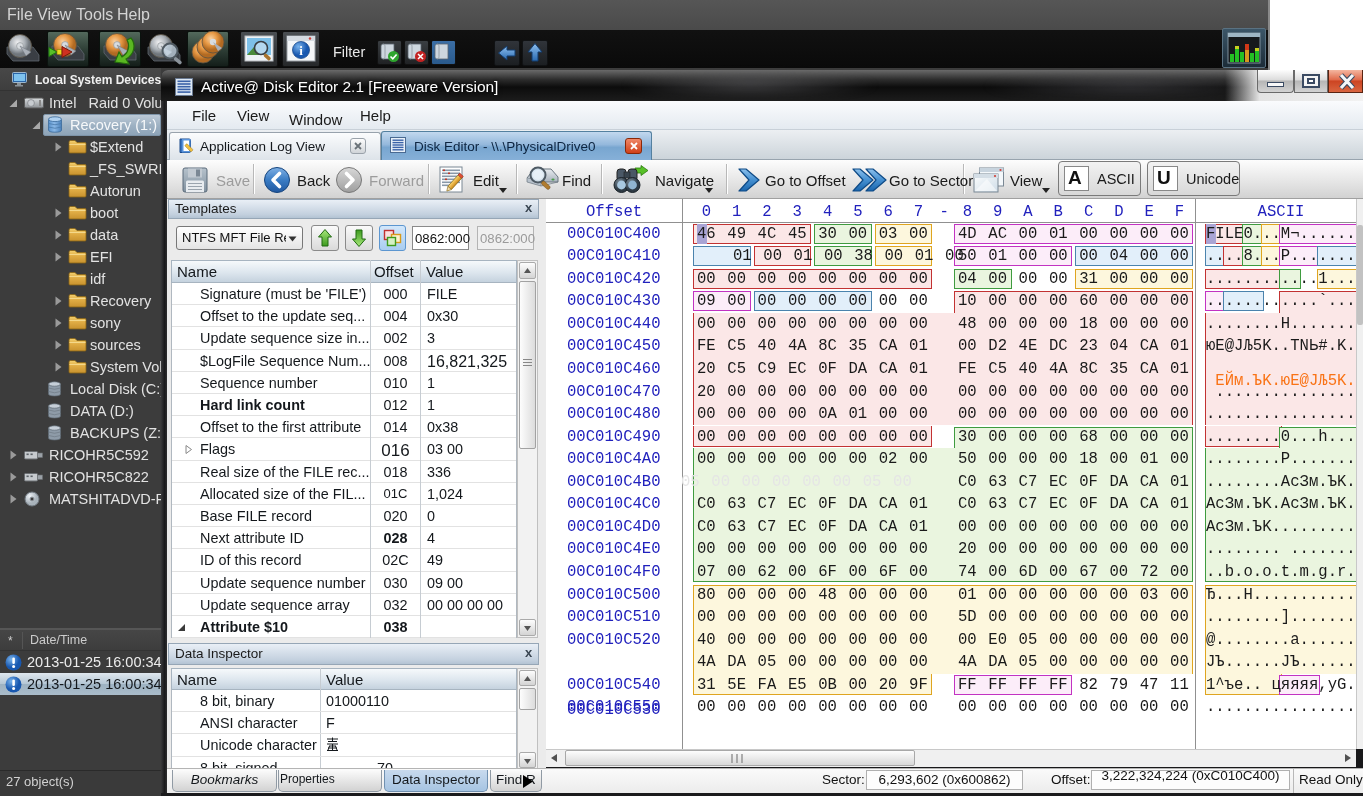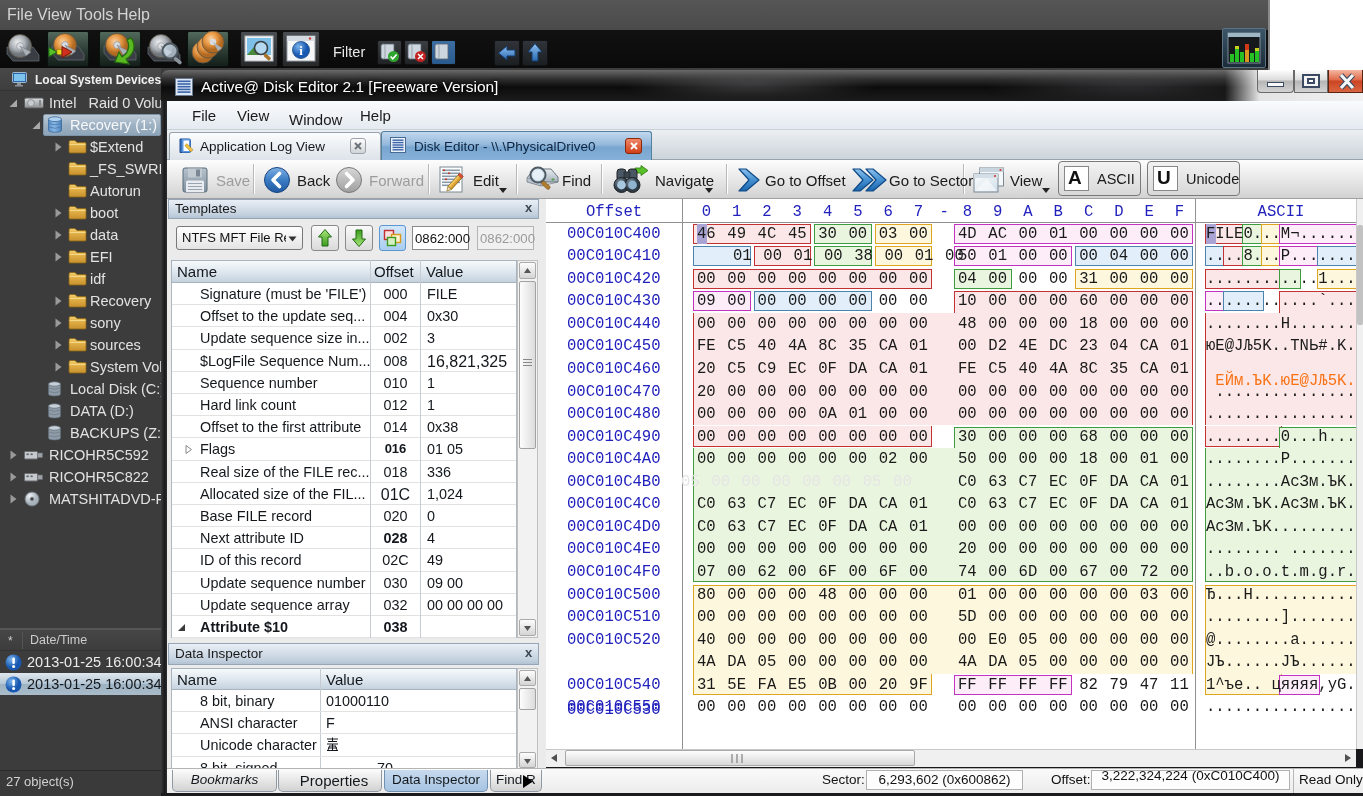--- a/index.html
+++ b/index.html
@@ -628,41 +628,41 @@
 <div class="ab" style="left:427px;top:330.4px;font-size:14.4px;color:#14181c;white-space:nowrap;">3</div>
 <div class="ab" style="left:172px;top:370.8px;width:344px;height:1px;background:#e2e2e2;"></div>
 <div class="ab" style="left:200px;top:352.6px;width:171px;font-size:14.4px;font-weight:normal;color:#14181c;white-space:nowrap;overflow:hidden;">$LogFile Sequence Num...</div>
 <div class="ab" style="left:371px;top:352.6px;width:49px;font-size:14.4px;font-weight:normal;color:#14181c;text-align:center;">008</div>
 <div class="ab" style="left:427px;top:352.6px;font-size:16px;color:#14181c;white-space:nowrap;">16,821,325</div>
 <div class="ab" style="left:172px;top:393.0px;width:344px;height:1px;background:#e2e2e2;"></div>
 <div class="ab" style="left:200px;top:374.8px;width:171px;font-size:14.4px;font-weight:normal;color:#14181c;white-space:nowrap;overflow:hidden;">Sequence number</div>
 <div class="ab" style="left:371px;top:374.8px;width:49px;font-size:14.4px;font-weight:normal;color:#14181c;text-align:center;">010</div>
 <div class="ab" style="left:427px;top:374.8px;font-size:14.4px;color:#14181c;white-space:nowrap;">1</div>
 <div class="ab" style="left:172px;top:415.2px;width:344px;height:1px;background:#e2e2e2;"></div>
-<div class="ab" style="left:200px;top:397.0px;width:171px;font-size:14.4px;font-weight:normal;color:#14181c;white-space:nowrap;overflow:hidden;">Hard link count</div>
+<div class="ab" style="left:200px;top:397.0px;width:171px;font-size:14.4px;font-weight:bold;color:#14181c;white-space:nowrap;overflow:hidden;">Hard link count</div>
 <div class="ab" style="left:371px;top:397.0px;width:49px;font-size:14.4px;font-weight:normal;color:#14181c;text-align:center;">012</div>
 <div class="ab" style="left:427px;top:397.0px;font-size:14.4px;color:#14181c;white-space:nowrap;">1</div>
 <div class="ab" style="left:172px;top:437.4px;width:344px;height:1px;background:#e2e2e2;"></div>
 <div class="ab" style="left:200px;top:419.2px;width:171px;font-size:14.4px;font-weight:normal;color:#14181c;white-space:nowrap;overflow:hidden;">Offset to the first attribute</div>
 <div class="ab" style="left:371px;top:419.2px;width:49px;font-size:14.4px;font-weight:normal;color:#14181c;text-align:center;">014</div>
 <div class="ab" style="left:427px;top:419.2px;font-size:14.4px;color:#14181c;white-space:nowrap;">0x38</div>
 <div class="ab" style="left:172px;top:459.6px;width:344px;height:1px;background:#e2e2e2;"></div>
 <div class="ab" style="left:200px;top:441.4px;width:171px;font-size:14.4px;font-weight:normal;color:#14181c;white-space:nowrap;overflow:hidden;">Flags</div>
-<div class="ab" style="left:371px;top:441.4px;width:49px;font-size:13px;font-weight:bold;color:#14181c;text-align:center;">016</div>
-<div class="ab" style="left:427px;top:441.4px;font-size:14.4px;color:#14181c;white-space:nowrap;">01 05</div>
+<div class="ab" style="left:371px;top:441.4px;width:49px;font-size:17px;font-weight:normal;color:#14181c;text-align:center;">016</div>
+<div class="ab" style="left:427px;top:441.4px;font-size:14.4px;color:#14181c;white-space:nowrap;">03 00</div>
 <svg class="ab" style="left:183px;top:444.4px" width="11" height="11" viewBox="0 0 11 11">
     <path d="M3 1.5 L8.5 5.5 L3 9.5 Z" fill="#fff" stroke="#888" stroke-width="1"></path>
   </svg>
 <div class="ab" style="left:172px;top:481.8px;width:344px;height:1px;background:#e2e2e2;"></div>
 <div class="ab" style="left:200px;top:463.6px;width:171px;font-size:14.4px;font-weight:normal;color:#14181c;white-space:nowrap;overflow:hidden;">Real size of the FILE rec...</div>
 <div class="ab" style="left:371px;top:463.6px;width:49px;font-size:14.4px;font-weight:normal;color:#14181c;text-align:center;">018</div>
 <div class="ab" style="left:427px;top:463.6px;font-size:14.4px;color:#14181c;white-space:nowrap;">336</div>
 <div class="ab" style="left:172px;top:504.0px;width:344px;height:1px;background:#e2e2e2;"></div>
 <div class="ab" style="left:200px;top:485.8px;width:171px;font-size:14.4px;font-weight:normal;color:#14181c;white-space:nowrap;overflow:hidden;">Allocated size of the FIL...</div>
-<div class="ab" style="left:371px;top:485.8px;width:49px;font-size:16px;font-weight:normal;color:#14181c;text-align:center;">01C</div>
+<div class="ab" style="left:371px;top:485.8px;width:49px;font-size:13px;font-weight:normal;color:#14181c;text-align:center;">01C</div>
 <div class="ab" style="left:427px;top:485.8px;font-size:14.4px;color:#14181c;white-space:nowrap;">1,024</div>
 <div class="ab" style="left:172px;top:526.2px;width:344px;height:1px;background:#e2e2e2;"></div>
 <div class="ab" style="left:200px;top:508.0px;width:171px;font-size:14.4px;font-weight:normal;color:#14181c;white-space:nowrap;overflow:hidden;">Base FILE record</div>
 <div class="ab" style="left:371px;top:508.0px;width:49px;font-size:14.4px;font-weight:normal;color:#14181c;text-align:center;">020</div>
 <div class="ab" style="left:427px;top:508.0px;font-size:14.4px;color:#14181c;white-space:nowrap;">0</div>
 <div class="ab" style="left:172px;top:548.4px;width:344px;height:1px;background:#e2e2e2;"></div>
 <div class="ab" style="left:200px;top:530.2px;width:171px;font-size:14.4px;font-weight:normal;color:#14181c;white-space:nowrap;overflow:hidden;">Next attribute ID</div>
 <div class="ab" style="left:371px;top:530.2px;width:49px;font-size:14.4px;font-weight:bold;color:#14181c;text-align:center;">028</div>
 <div class="ab" style="left:427px;top:530.2px;font-size:14.4px;color:#14181c;white-space:nowrap;">4</div>
 <div class="ab" style="left:172px;top:570.6px;width:344px;height:1px;background:#e2e2e2;"></div>
@@ -729,21 +729,21 @@
     <path d="M4.5 1 L8 6 L1 6 Z" fill="#555"></path>
   </svg>
 <div class="ab" style="left:519px;top:688px;width:17px;height:22px;background:linear-gradient(90deg,#fdfdfd,#dcdcdc);border:1px solid #a2a2a2;border-radius:2px;box-sizing:border-box"></div>
 <div class="ab" style="left:519px;top:752px;width:17px;height:16px;background:linear-gradient(#fdfdfd,#d4d4d4);border:1px solid #aaa;border-radius:2px;box-sizing:border-box"></div>
 <svg class="ab" style="left:523px;top:758px" width="9" height="7" viewBox="0 0 9 7">
     <path d="M1 1 L8 1 L4.5 6 Z" fill="#555"></path>
   </svg>
 <div class="ab" style="left:172px;top:770px;width:105px;height:22px;background:linear-gradient(#fbfbfb,#d2d2d2);border:1px solid #909aa4;border-top:none;border-radius:0 0 5px 5px;box-sizing:border-box;overflow:hidden;z-index:6"></div>
 <div class="ab" style="left:174px;top:772px;width:101px;text-align:center;font-size:13.5px;color:#14181c;white-space:nowrap;overflow:hidden;z-index:7;font-style:italic;">Bookmarks</div>
 <div class="ab" style="left:278px;top:770px;width:104px;height:22px;background:linear-gradient(#fbfbfb,#d2d2d2);border:1px solid #909aa4;border-top:none;border-radius:0 0 5px 5px;box-sizing:border-box;overflow:hidden;z-index:6"></div>
-<div class="ab" style="left:280px;top:772px;width:108px;text-align:center;font-size:15px;color:#14181c;white-space:nowrap;overflow:hidden;z-index:7;">Properties</div>
+<div class="ab" style="left:280px;top:772px;width:108px;text-align:left;font-size:12px;color:#14181c;white-space:nowrap;overflow:hidden;z-index:7;">Properties</div>
 <div class="ab" style="left:384px;top:770px;width:104px;height:22px;background:linear-gradient(#c8daee,#a6c4e2);border:1px solid #7090b0;border-top:none;border-radius:0 0 5px 5px;box-sizing:border-box;overflow:hidden;z-index:6"></div>
 <div class="ab" style="left:386px;top:772px;width:100px;text-align:center;font-size:13.5px;color:#14181c;white-space:nowrap;overflow:hidden;z-index:7;">Data Inspector</div>
 <div class="ab" style="left:490px;top:770px;width:52px;height:22px;background:linear-gradient(#fbfbfb,#d2d2d2);border:1px solid #909aa4;border-top:none;border-radius:0 0 5px 5px;box-sizing:border-box;overflow:hidden;z-index:6"></div>
 <div class="ab" style="left:492px;top:772px;width:48px;text-align:center;font-size:13.5px;color:#14181c;white-space:nowrap;overflow:hidden;z-index:7;">Find R</div>
 <svg class="ab" style="left:521px;top:774px;z-index:8" width="13" height="15" viewBox="0 0 13 15">
     <path d="M2 1 L12 7.5 L2 14 Z" fill="#000"></path>
   </svg>
 <div class="ab" style="left:546px;top:199px;width:817px;height:550px;background:#fff;"></div>
 <div class="ab mono" style="left:586px;top:203px;color:#2121bd;">Offset</div>
 <div class="ab mono" style="left:701.7px;top:203px;color:#2121bd;">0</div>

